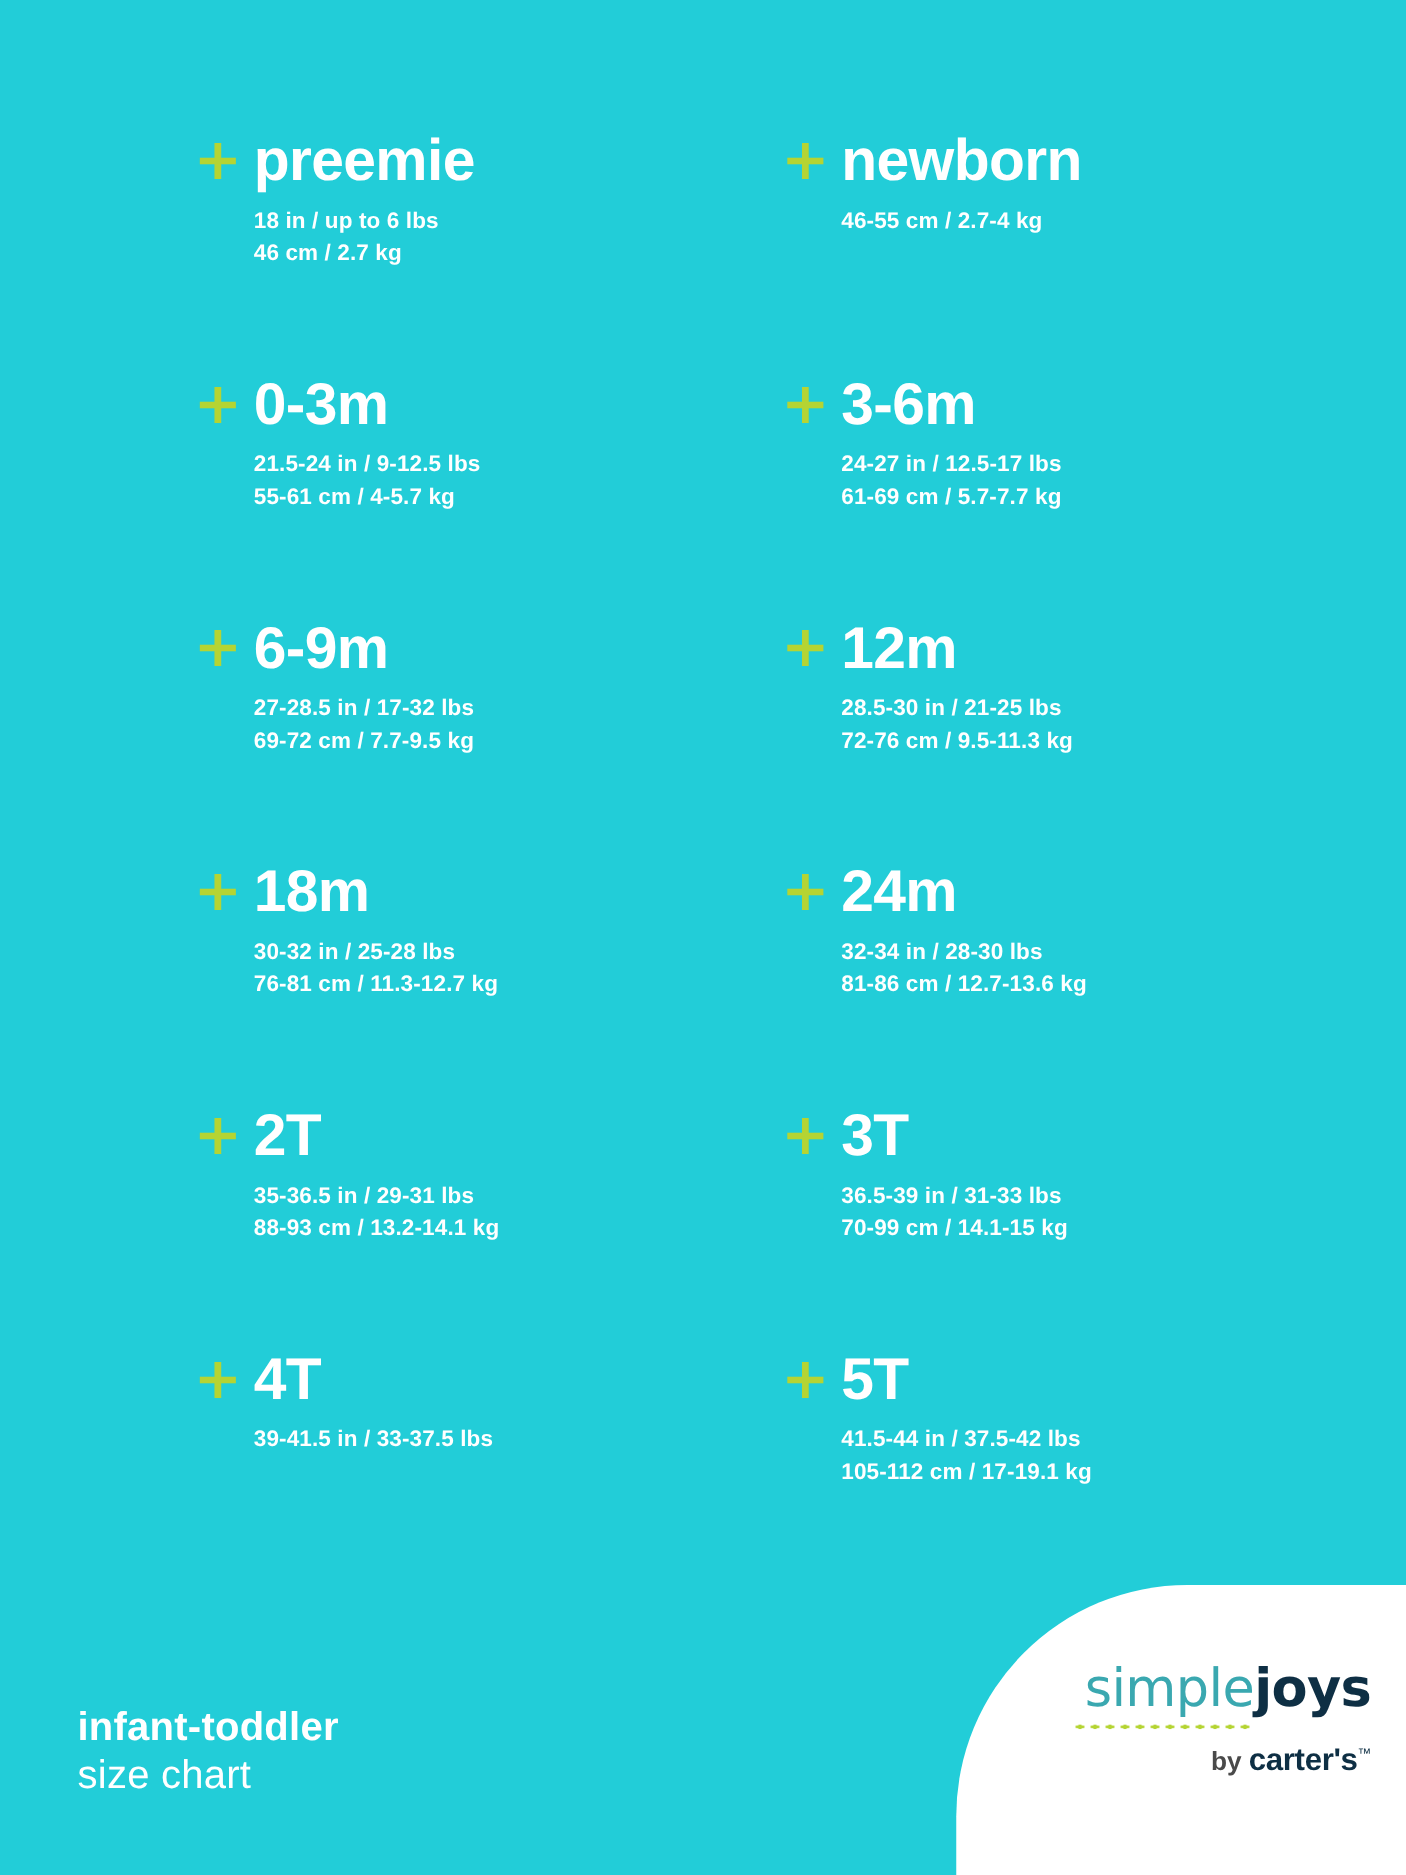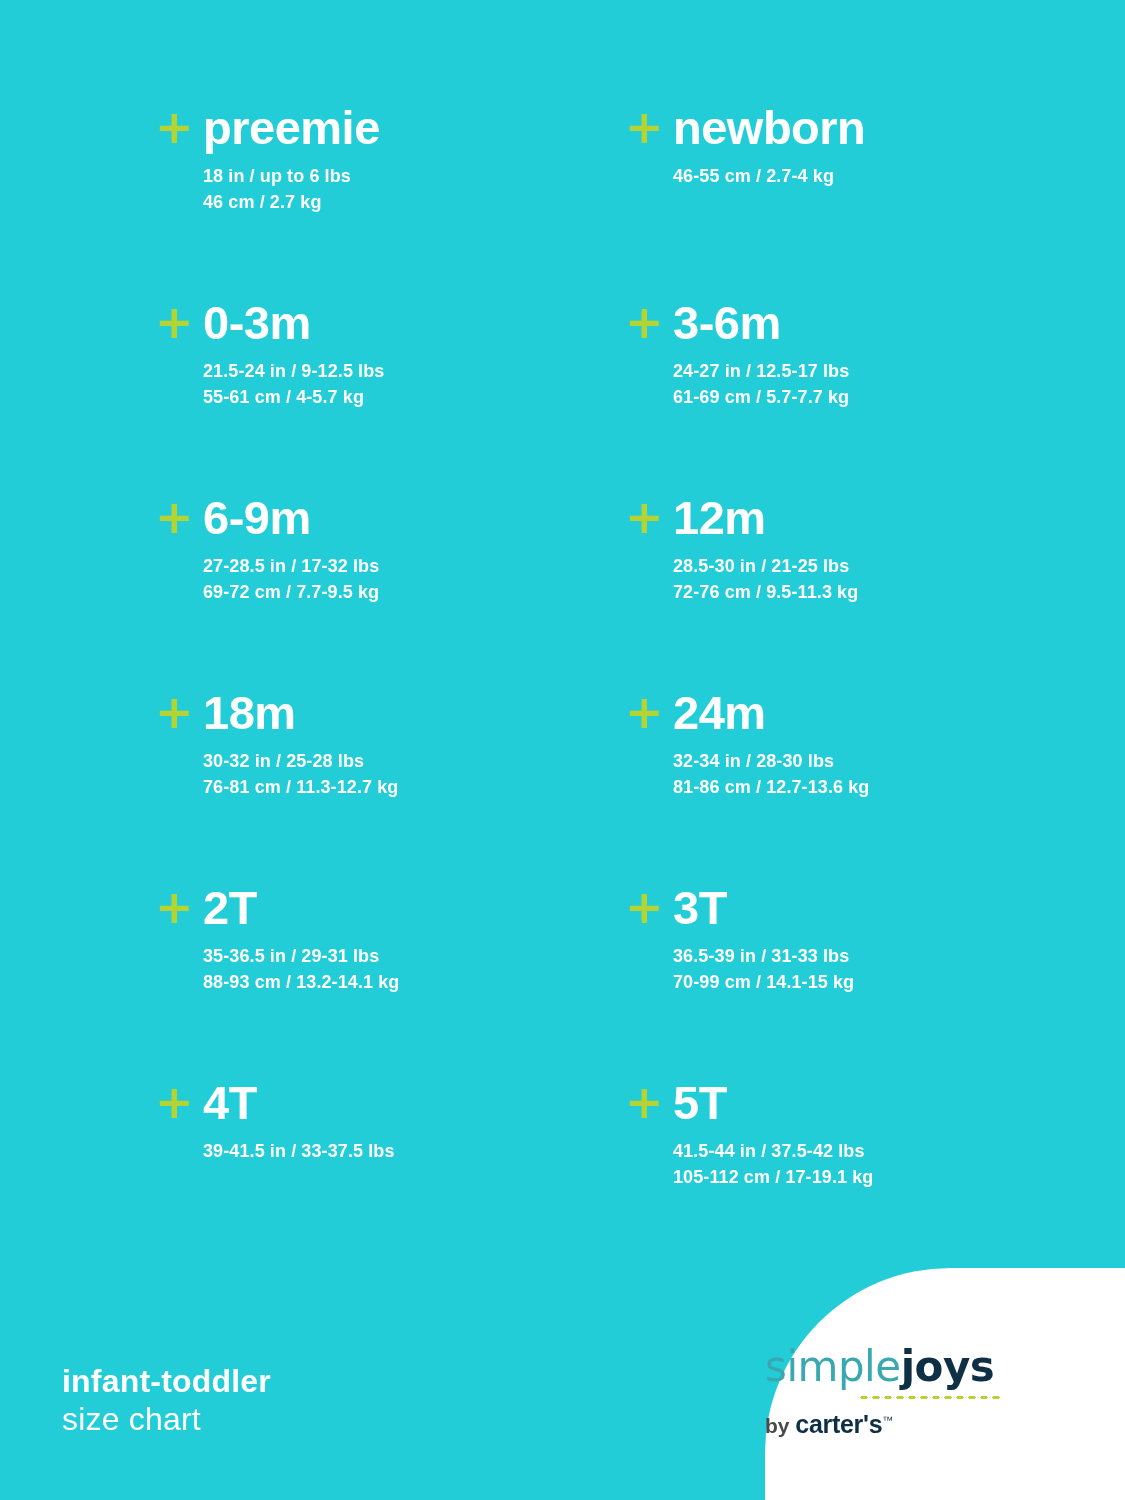--- a/index.html
+++ b/index.html
@@ -106,22 +106,22 @@
     width: 360px;
     height: 232px;
     background: #ffffff;
     border-top-left-radius: 185px;
   }
 
   .brand-inner {
     position: absolute;
     left: 0;
     right: 28px;
-    top: 78px;
-    text-align: left;
+    top: 62px;
+    text-align: right;
   }
 
   .brand-main {
     font-size: 42px;
     line-height: 1;
     white-space: nowrap;
   }
 
   .brand-simple {
     color: #3aa8b0;

